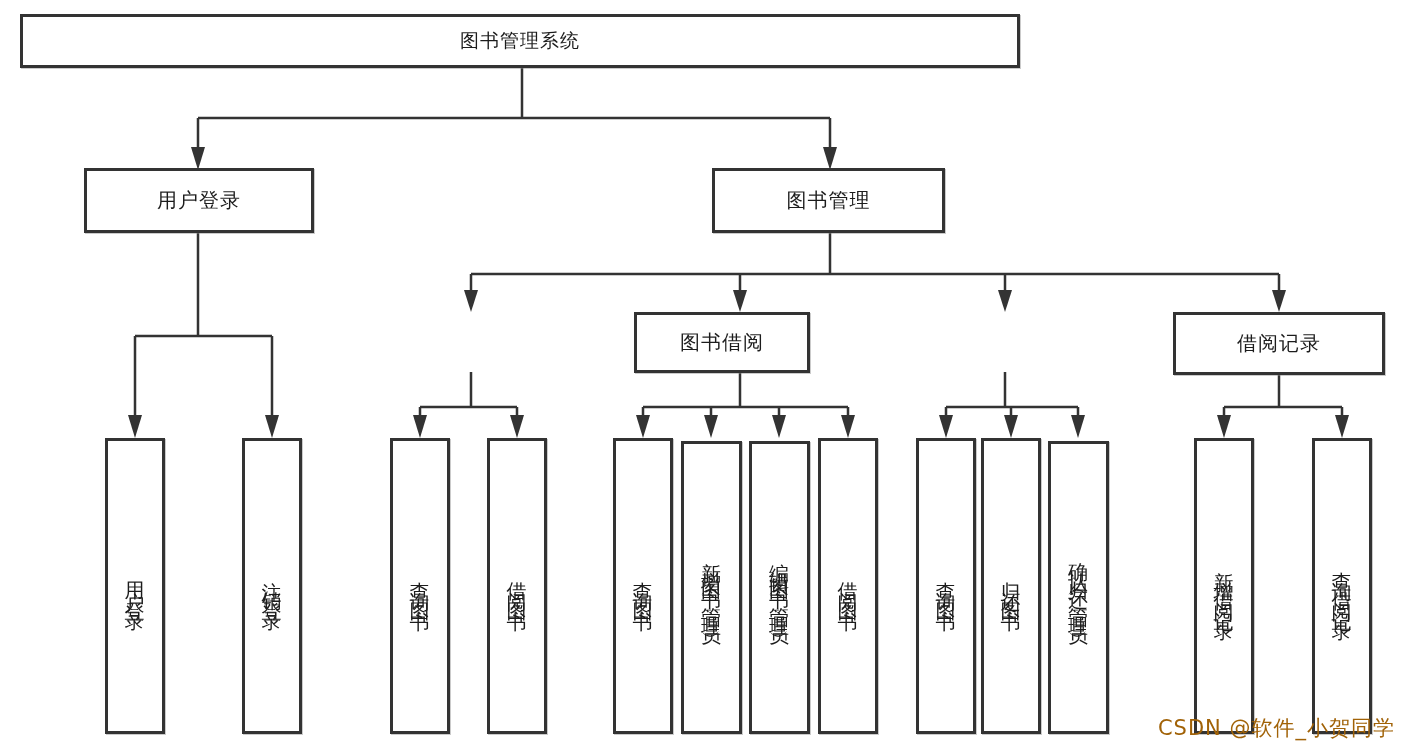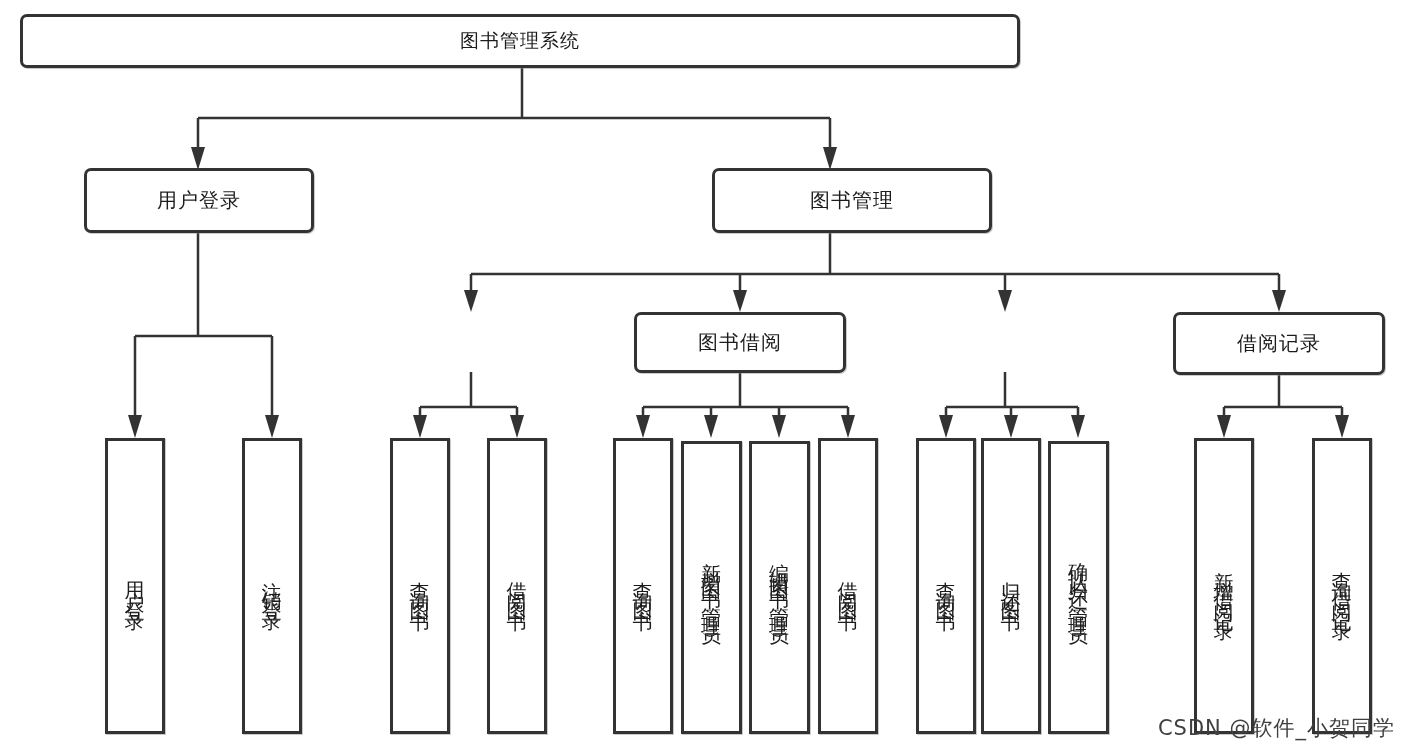--- a/index.html
+++ b/index.html
@@ -30,41 +30,40 @@
     display: flex;
     align-items: center;
     justify-content: center;
     color: #1c1c1c;
     box-shadow: 1px 1px 0 rgba(140,140,140,0.45);
   }
   .hbox {
     font-size: 20px;
     letter-spacing: 1px;
     white-space: nowrap;
-    border-radius: 7px;
   }
   .root-box {
     font-size: 19px;
   }
   .vbox {
     writing-mode: vertical-rl;
     text-orientation: mixed;
     font-size: 20px;
     letter-spacing: 10px;
     line-height: 1;
   }
   .vbox.long {
     letter-spacing: 9px;
   }
   .watermark {
     position: absolute;
     right: 10px;
     bottom: 5px;
     font-size: 21px;
-    color: #404040;
+    color: #a16207;
     letter-spacing: 1px;
     white-space: nowrap;
     text-align: center;
   }
   .cline {
     stroke: #333333;
     stroke-width: 2.5;
     fill: none;
   }
   .ahead {
@@ -123,23 +122,23 @@
     <g>
       <path class="cline" d="M1279,372 V407 M1224,407 H1342 M1224,407 V418 M1342,407 V418"></path>
       <polygon class="ahead" points="1217,415 1231,415 1224,438"></polygon>
       <polygon class="ahead" points="1335,415 1349,415 1342,438"></polygon>
     </g>
   </svg>
 
   <div class="node hbox root-box" style="left:20px; top:14px; width:1000px; height:54px;">图书管理系统</div>
 
   <div class="node hbox" style="left:84px; top:168px; width:230px; height:65px;">用户登录</div>
-  <div class="node hbox" style="left:712px; top:168px; width:280px; height:65px;">图书管理</div>
+  <div class="node hbox" style="left:712px; top:168px; width:233px; height:65px;">图书管理</div>
 
-  <div class="node hbox" style="left:634px; top:312px; width:212px; height:61px;">图书借阅</div>
+  <div class="node hbox" style="left:634px; top:312px; width:176px; height:61px;">图书借阅</div>
   <div class="node hbox" style="left:1173px; top:312px; width:212px; height:63px;">借阅记录</div>
 
   <div class="node vbox" style="left:105px; top:438px; width:60px; height:296px;">用户登录</div>
   <div class="node vbox" style="left:242px; top:438px; width:60px; height:296px;">注销登录</div>
 
   <div class="node vbox" style="left:390px; top:438px; width:60px; height:296px;">查询图书</div>
   <div class="node vbox" style="left:487px; top:438px; width:60px; height:296px;">借阅图书</div>
 
   <div class="node vbox" style="left:613px; top:438px; width:60px; height:296px;">查询图书</div>
   <div class="node vbox long" style="left:681px; top:441px; width:61px; height:293px;">新增图书（管理员）</div>

